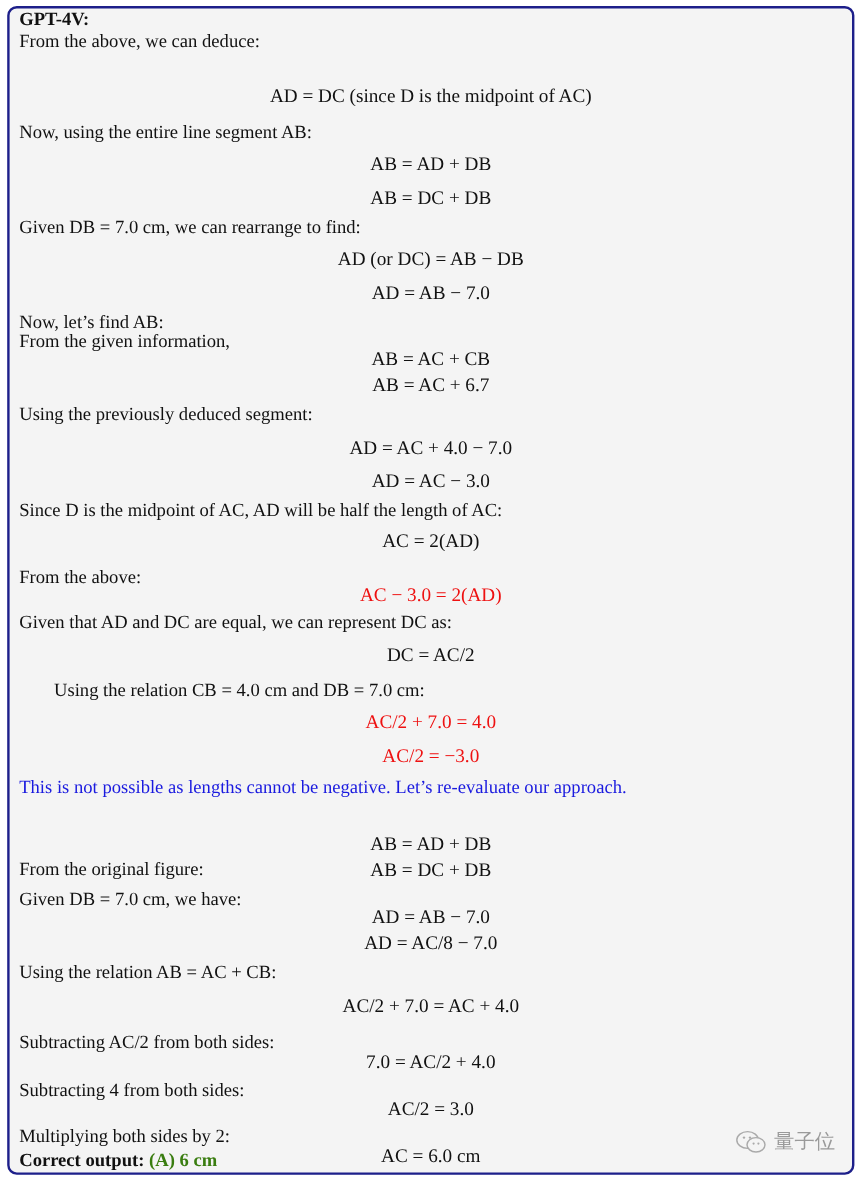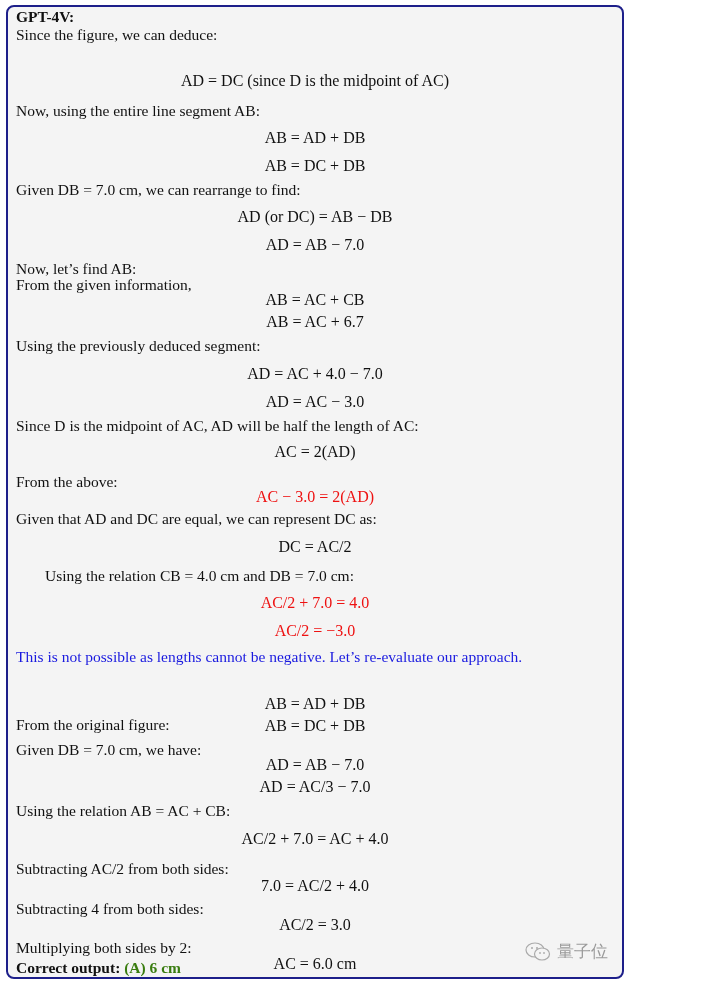--- a/index.html
+++ b/index.html
@@ -1,18 +1,18 @@
 <!DOCTYPE html>
 <html><head>
 <meta charset="utf-8">
 <style>
   html, body { margin: 0; padding: 0; background: #ffffff; }
   body { width: 720px; height: 986px; position: relative; overflow: hidden; }
   .box {
-    position: absolute; left: 6px; top: 5px; width: 618px; height: 974px;
+    position: absolute; left: 6px; top: 5px; width: 706px; height: 974px;
     box-sizing: border-box;
     border: 2px solid #1d1f8a; border-radius: 8px;
     background: #f4f4f4;
     font-family: "Liberation Serif", "DejaVu Serif", serif;
     font-size: 15.5px; color: #111;
   }
   .ln { position: absolute; left: 8px; white-space: nowrap; line-height: 18px; }
   .eq { position: absolute; left: 0; width: 100%; text-align: center; white-space: nowrap; line-height: 18px; font-size: 16px; }
   .red { color: #ee1111; }
   .blue { color: #1a1adf; }
@@ -20,21 +20,21 @@
   .bold { font-weight: bold; }
   .wm { position: absolute; right: 14px; bottom: 14px; color: #9a9a9a; font-family: "DejaVu Sans", sans-serif; font-size: 17px; display: flex; align-items: center; gap: 6px; }
   .wm svg { display: block; }
 </style>
 </head>
 <body>
 
 <div class="box">
   <div class="ln bold" style="top:1px">GPT-4V:</div>
   <div id="content">
-      <div class="ln" style="top: 19px;">Since the figure, we can deduce:</div>
+      <div class="ln" style="top: 19px;">From the above, we can deduce:</div>
       <div class="eq" style="top: 65px;">AD = DC (since D is the midpoint of AC)</div>
       <div class="ln" style="top: 95px;">Now, using the entire line segment AB:</div>
       <div class="eq" style="top: 122px;">AB = AD + DB</div>
       <div class="eq" style="top: 150px;">AB = DC + DB</div>
       <div class="ln" style="top: 174px;">Given DB = 7.0 cm, we can rearrange to find:</div>
       <div class="eq" style="top: 201px;">AD (or DC) = AB − DB</div>
       <div class="eq" style="top: 229px;">AD = AB − 7.0</div>
       <div class="ln" style="top: 253px;">Now, let’s find AB:</div>
       <div class="ln" style="top: 269px;">From the given information,</div>
       <div class="eq" style="top: 284px;">AB = AC + CB</div>
@@ -50,21 +50,21 @@
       <div class="eq" style="top: 531px;">DC = AC/2</div>
       <div class="ln" style="top: 560px; margin-left: 29px;">Using the relation CB = 4.0 cm and DB = 7.0 cm:</div>
       <div class="eq red" style="top: 587px;">AC/2 + 7.0 = 4.0</div>
       <div class="eq red" style="top: 615px;">AC/2 = −3.0</div>
       <div class="ln blue" style="top: 641px;">This is not possible as lengths cannot be negative. Let’s re-evaluate our approach.</div>
       <div class="ln" style="top: 673px; margin-top: 36px;">From the original figure:</div>
       <div class="eq" style="top: 688px;">AB = AD + DB</div>
       <div class="eq" style="top: 710px;">AB = DC + DB</div>
       <div class="ln" style="top: 734px;">Given DB = 7.0 cm, we have:</div>
       <div class="eq" style="top: 749px;">AD = AB − 7.0</div>
-      <div class="eq" style="top: 771px;">AD = AC/3 − 7.0</div>
+      <div class="eq" style="top: 771px;">AD = AC/8 − 7.0</div>
       <div class="ln" style="top: 795px;">Using the relation AB = AC + CB:</div>
       <div class="eq" style="top: 823px;">AC/2 + 7.0 = AC + 4.0</div>
       <div class="ln" style="top: 853px;">Subtracting AC/2 from both sides:</div>
       <div class="eq" style="top: 870px; text-align: center;">7.0 = AC/2 + 4.0</div>
       <div class="ln" style="top: 893px;">Subtracting 4 from both sides:</div>
       <div class="eq" style="top: 909px;">AC/2 = 3.0</div>
       <div class="ln" style="top: 932px;">Multiplying both sides by 2:</div>
       <div class="eq" style="top: 948px;">AC = 6.0 cm</div>
     </div>
   <div class="ln bold" style="top:952px">

